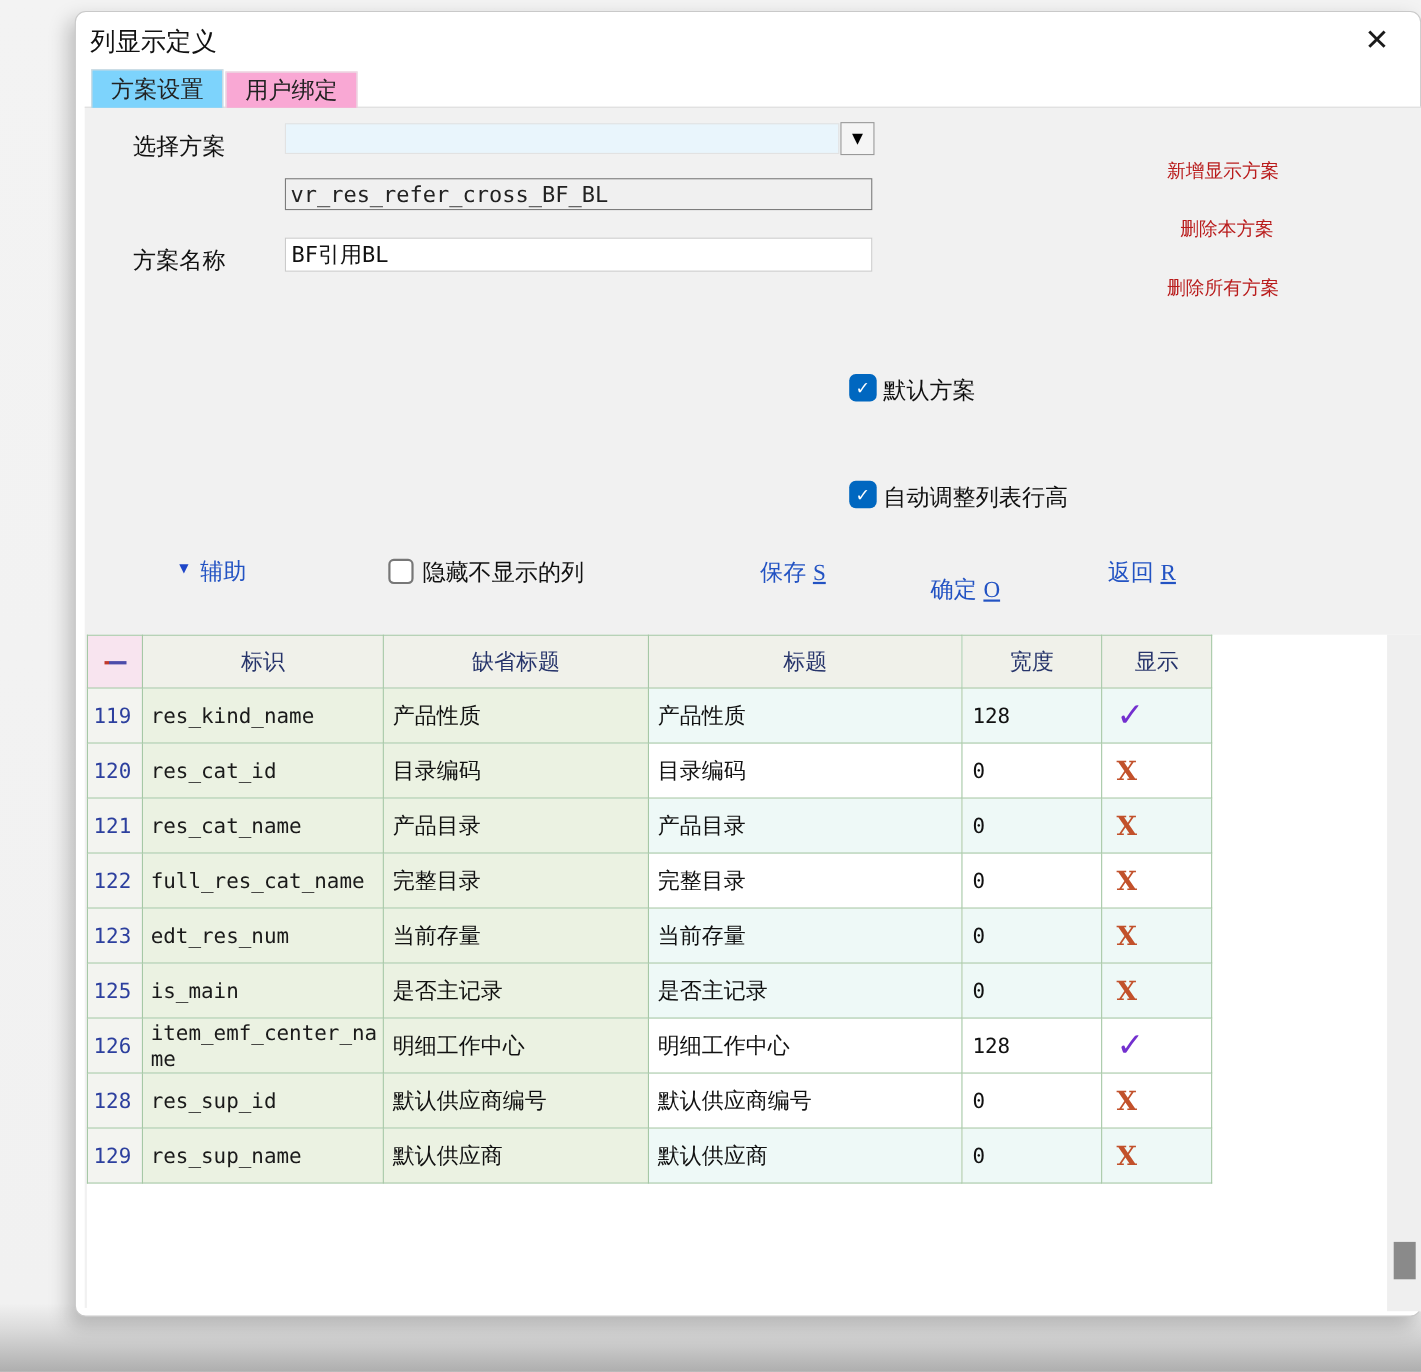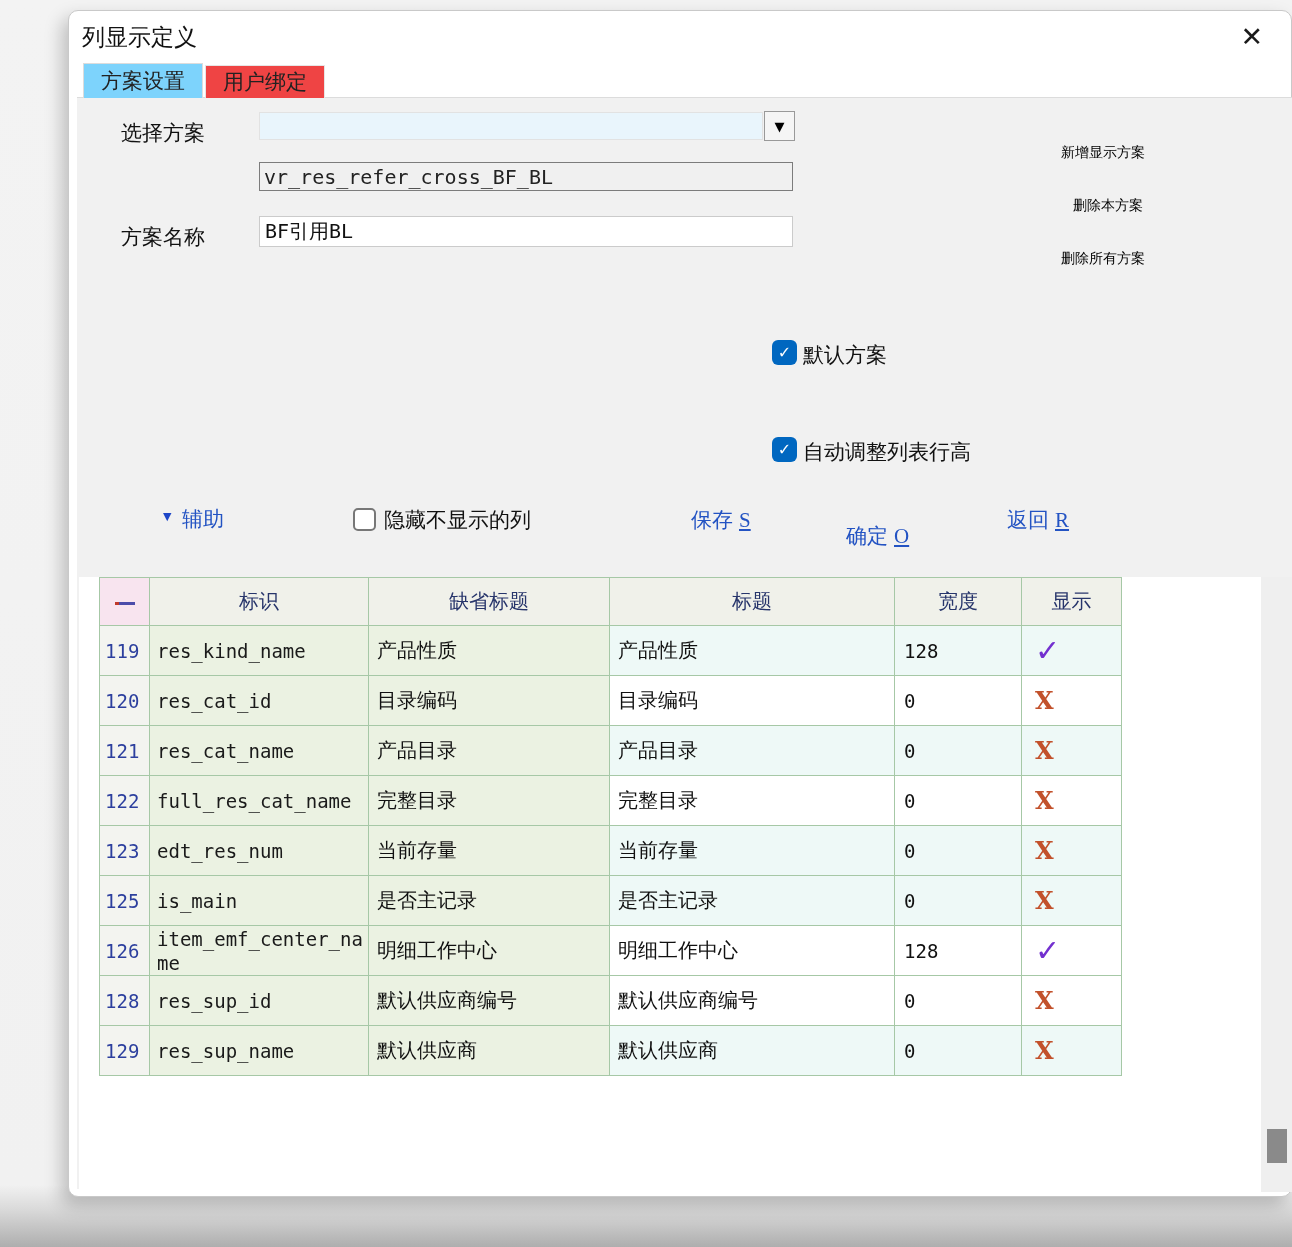--- a/index.html
+++ b/index.html
@@ -13,21 +13,21 @@
 
   .dlg-title { position:absolute; left:13px; top:11px; font-family:"Liberation Sans",sans-serif;
     font-size:23px; font-weight:500; color:#111;text-align:center; }
   .close-x { position:absolute; right:28px; top:8px; font-family:"DejaVu Sans",sans-serif;
     font-size:27px; font-weight:300; color:#1a1a1a; cursor:pointer; line-height:36px; }
 
   
   .tabs { position:absolute; left:14px; top:52px; height:35px; display:flex; z-index:2; }
   .tab { height:35px; padding:0 17px; font-size:21px; color:#222; display:flex; align-items:center; }
   .tab.active { background:#7dd3fc; border:1px solid #dcdcdc; border-bottom:none; position:relative; top:0; }
-  .tab.inactive { background:#ef4444; border:1px solid #e6e6e6; border-bottom:none; margin-left:2px; height:33px; align-self:flex-end; }
+  .tab.inactive { background:#f9a8d4; border:1px solid #e6e6e6; border-bottom:none; margin-left:2px; height:33px; align-self:flex-end; }
 
   .panel { position:absolute; left:8px; top:86px; width:1216px; height:1092px;
     background:#f1f1f1; border-top:1px solid #dcdcdc; }
 
   .flabel { position:absolute; font-size:21px; color:#111; }
 
   
   .combo { position:absolute; left:182px; top:13px; width:536px; height:30px; }
   .combo-field { position:absolute; left:0; top:1px; width:504px; height:28px;
     background:#e9f5fc; border:1px solid #e2e2e2; }
@@ -35,38 +35,38 @@
     background:#f5f5f5; border:1px solid #999; display:flex; align-items:center; justify-content:center; }
   .combo-btn .arrow { font-family:"DejaVu Sans",sans-serif; font-size:13px; color:#000; }
 
   .scheme-id { position:absolute; left:182px; top:64px; width:534px; height:29px;
     background:#f0f0f0; border:1px solid #7c7c7c; font-family:"DejaVu Sans Mono",monospace;
     font-size:20px; color:#222; padding:1px 4px 0; line-height:26px; white-space:nowrap; overflow:hidden; }
   .scheme-name { position:absolute; left:182px; top:118px; width:534px; height:31px;
     background:#fff; border:1px solid #cbcbcb; font-family:"DejaVu Sans Mono",monospace;
     font-size:20px; color:#111; padding:0 5px; }
 
-  .side-link { position:absolute; font-size:14px; color:#000000; cursor:pointer; white-space:nowrap; }
+  .side-link { position:absolute; font-size:17px; color:#b91c1c; cursor:pointer; white-space:nowrap; }
 
   
   .cbx { position:absolute; width:25px; height:25px; border-radius:6px; background:#0067c0;
     display:flex; align-items:center; justify-content:center; cursor:pointer; }
   .cbx .tick { color:#fff; font-family:"DejaVu Sans",sans-serif; font-size:16px; font-weight:bold; }
   .cbx.empty { width:23px; height:23px; background:#fff; border:2px solid #777; border-radius:5px; }
   .cbx-label { position:absolute; font-size:21px; color:#111; }
 
   .aux-arrow { position:absolute; color:#1e46c8; font-family:"DejaVu Sans",sans-serif; font-size:11px; }
   .aux-link { position:absolute; font-size:21px; color:#2353c3; cursor:pointer; }
 
   .btn-link { position:absolute; font-size:21px; color:#2353c3; cursor:pointer; white-space:nowrap; }
   .btn-link u { text-decoration:underline; margin-left:6px; }
 
   
   .grid { position:absolute; left:2px; top:479px; width:1214px; height:615px; background:#ffffff; }
-  table.cols { border-collapse:collapse; table-layout:fixed; width:1022px;margin-left:20px; }
+  table.cols { border-collapse:collapse; table-layout:fixed; width:1022px; }
   table.cols td, table.cols th { border:1px solid #a6c8a6; overflow:hidden; }
   th { height:48px; font-size:20px; font-weight:normal; color:#27356b; background:#f0f1ea; text-align:center; }
   th.h-min { background:#f8e4ef; }
   td { height:50px; }
   .w0{width:50px}.w1{width:219px}.w2{width:241px}.w3{width:285px}.w4{width:127px}.w5{width:100px}
   td.c-num { background:#f3f4f0; color:#2c3f9e; font-family:"DejaVu Sans Mono",monospace;
     font-size:19px; padding-left:5px; }
   td.c-id { background:#ebf2e2; font-family:"DejaVu Sans Mono",monospace; font-size:19px;
     color:#1a1a1a; padding:0 4px 0 7px; word-break:break-all; line-height:24px; }
   td.c-dt { background:#ebf2e2; font-size:20px; color:#111; padding-left:8px; }

